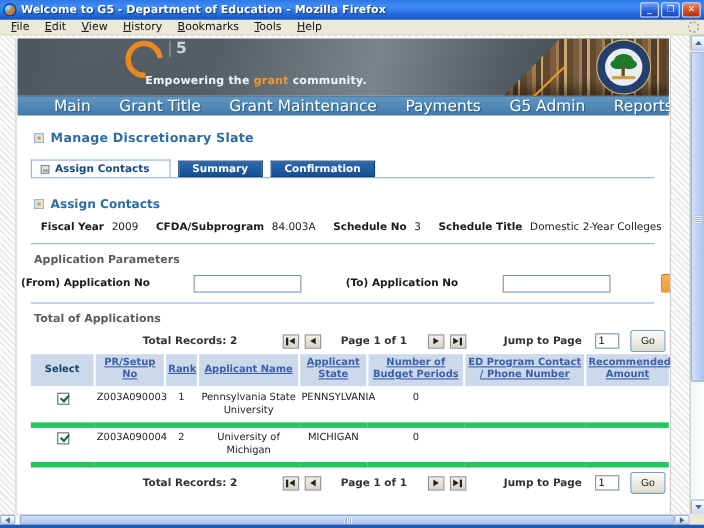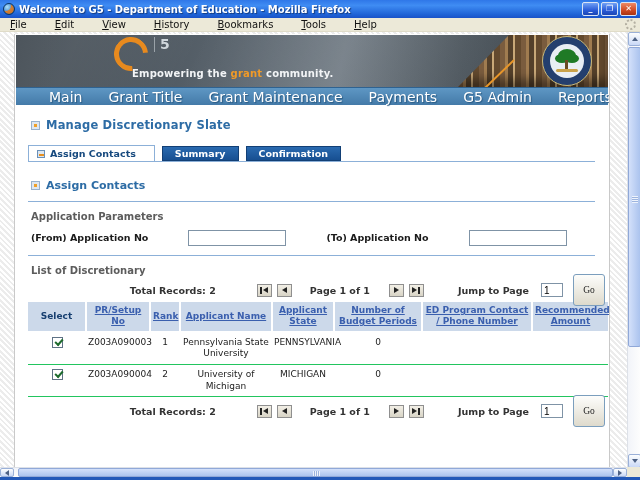--- a/index.html
+++ b/index.html
@@ -14,21 +14,21 @@
     background:radial-gradient(circle at 32% 30%,#aee0f8,#3f86d0 55%,#14467e);
     box-shadow:inset -3px -3px 0 rgba(230,120,20,.85); border:1px solid #0c3566; }
   .titletext { color:#fff; font-size:10px; font-weight:bold; margin-left:4px; flex:1;
     text-shadow:1px 1px 1px #123a80; white-space:nowrap; overflow:hidden; }
   .winbtns { display:flex; gap:2px; }
   .wbtn { width:17px; height:14px; border-radius:2px; border:1px solid #d9e4f5;
     background:linear-gradient(180deg,#70a0f5,#2a5cd8 60%,#1c46b4);
     color:#fff; font-size:8px; line-height:12px; text-align:center; font-weight:bold; }
   .wbtn.close { background:linear-gradient(180deg,#ee8a66,#d04a24 60%,#a83312); }
   .menubar { position:absolute; top:18px; left:0; width:640px; height:14px; background:#ece9d8;
-    border-bottom:1px solid #e0dcc8; display:flex; align-items:center; gap:16px; padding:0 4px; }
+    border-bottom:1px solid #e0dcc8; display:flex; align-items:center; gap:2px; padding:0 4px; }
   .menuitem { font-size:10px; color:#111; padding:0 6px; line-height:13px; }
   .menuitem::first-letter { text-decoration:underline; }
   .throbber { margin-left:auto; width:11px; height:11px; border:2px dotted #b4b0a2; border-radius:50%; }
 
   
   .pagebg { position:absolute; top:32px; left:0; width:627px; height:436px; overflow:hidden;
     background:repeating-linear-gradient(45deg,#ffffff 0 2px,#ececec 2px 4px); }
   .panel { position:absolute; top:2px; left:14px; width:596px; height:440px; background:#fff;
     border-left:1px solid #c9c9c9; border-right:1px solid #c9c9c9; overflow:hidden; }
 
@@ -74,50 +74,50 @@
   .tab.inactive { background:linear-gradient(180deg,#2a6ab0,#174f91); color:#fff; border:1px solid #123f75;
     margin-left:7px; height:15px; line-height:14px; }
   .tabicon { display:inline-block; width:8px; height:8px; border:1px solid #6a90b8; background:#dce6f0; position:relative; }
   .tabicon::after { content:""; position:absolute; left:1px; top:3px; width:5px; height:2px; background:#e89020; }
   h2.sectitle { margin:17px 0 0 16px; font-size:11px; font-weight:bold; color:#2d6ca5; }
   .grayhead { margin:9px 0 0 16px; font-size:10px; font-weight:bold; color:#5c5c5c; }
   .schedrow { margin:9px 0 0 22px; display:flex; align-items:center; font-size:9.5px; color:#1a1a1a; white-space:nowrap; }
   .schedrow b { font-weight:bold; margin-right:7px; }
   .schedrow span.val { margin-right:16px; }
   .rule { border-top:1px solid #8cb0d8; margin:9px 14px 0 13px; }
-  .formrow { margin:7px 0 0 16px; display:flex; align-items:center; font-size:9.5px; color:#1a1a1a;gap:30px; }
+  .formrow { margin:7px 0 0 4px; display:flex; align-items:center; font-size:9.5px; color:#1a1a1a;gap:30px; }
   .formrow b { font-weight:bold; white-space:nowrap; }
   .tinput { width:98px; height:16px; border:1px solid #7f93a6; font-size:10px; padding:0 2px; margin:0 10px; background:#fff; }
   .obtn { background:linear-gradient(180deg,#f6b054,#ef9d2e); border:1px solid #c27c1e; color:#33230a;
     font-size:9.5px; font-weight:bold; padding:2px 7px; border-radius:2px; margin-left:6px; font-family:inherit; }
 
   
   .pager { display:flex; align-items:center; justify-content:flex-end; margin:6px 4px 0 0;
     font-size:9.5px; font-weight:bold; color:#333; height:16px; }
   .pager .total { margin-right:36px; }
   .pbtn { width:15px; height:13px; background:linear-gradient(180deg,#f2efe6,#d8d4c6); border:1px solid #8f8f8f;
     display:flex; align-items:center; justify-content:center; gap:1px; margin-left:5px; }
   .pbtn .bar { width:2px; height:7px; background:#222; }
   .tri-l { width:0; height:0; border-right:5px solid #222; border-top:3.5px solid transparent; border-bottom:3.5px solid transparent; }
   .tri-r { width:0; height:0; border-left:5px solid #222; border-top:3.5px solid transparent; border-bottom:3.5px solid transparent; }
   .pager .pageof { margin:0 14px 0 18px; }
   .pager .jump { margin-left:34px; margin-right:12px; }
   .jumpinput { width:22px; height:14px; border:1px solid #7f93a6; font-size:10px; text-align:left; padding:0 2px; }
-  .gobtn { margin-left:10px; width:32px; height:32px; font-size:9.5px; font-family:Liberation Serif, serif;
+  .gobtn { margin-left:10px; width:32px; height:20px; font-size:9.5px; font-family:Liberation Sans, sans-serif;
     border:1px solid #7b9ebd; border-radius:3px; background:linear-gradient(180deg,#fdfdfb,#dedacc); color:#222; }
 
   
   table.apps { margin:4px 14px 0 13px; border-collapse:collapse; width:580px; table-layout:fixed; }
   .apps th { background:#ccd9ea; font-size:9px; font-weight:bold; color:#3a5fae; text-align:center;
     padding:3px 2px; border-right:2px solid #fff; vertical-align:middle; line-height:1.25; }
   .apps th:last-child { border-right:none; }
   .apps th.sel { color:#173f70; }
   .apps th span { text-decoration:underline; }
   .apps th.sel span { text-decoration:none; }
-  .apps td { font-size:9px; color:#222; text-align:center; padding:4px 2px; border-bottom:1px solid #22c55e;
+  .apps td { font-size:9px; color:#222; text-align:center; padding:4px 2px; border-bottom:5px solid #22c55e;
     vertical-align:top; line-height:1.3; }
   .apps tbody tr:first-child td { padding-top:6px; }
   .cbox { display:inline-block; width:11px; height:11px; background:#fff; border:1px solid #5f7285; position:relative; }
   .cbox::after { content:""; position:absolute; left:2px; top:1px; width:6px; height:3px;
     border-left:2px solid #1e6b2e; border-bottom:2px solid #1e6b2e; transform:rotate(-48deg); }
 
   
   .vscroll { position:absolute; top:32px; right:0; width:13px; height:436px; background:linear-gradient(90deg,#f2f4f9,#fdfdfd);
     border-left:1px solid #dde1e8; }
   .sbtn { position:absolute; left:0; width:13px; height:14px; background:linear-gradient(180deg,#fdfefe,#c9d8f7);
@@ -204,34 +204,44 @@
         <div class="tab active">
           <span class="tabicon"></span>
           <span>Assign Contacts</span>
         </div>
         <div class="tab inactive">Summary</div>
         <div class="tab inactive">Confirmation</div>
       </div>
 
       <h2 class="sectitle"><span class="bullet"></span><span>Assign Contacts</span></h2>
 
+      <div class="schedrow">
+        <b>Fiscal Year</b>
+        <span class="val">2009</span>
+        <b>CFDA/Subprogram</b>
+        <span class="val">84.003A</span>
+        <b>Schedule No</b>
+        <span class="val">3</span>
+        <b>Schedule Title</b>
+        <span class="val">Domestic 2-Year Colleges</span>
+      </div>
       <div class="rule"></div>
 
       <div class="grayhead">Application Parameters</div>
       <div class="formrow">
         <b>(From) Application No</b>
         <input class="tinput" type="text" value="" style="">
         <b>(To) Application No</b>
         <input class="tinput" type="text" value="" style="">
         <button class="obtn">Select</button>
         <button class="obtn">Clear</button>
       </div>
       <div class="rule"></div>
 
-      <div class="grayhead">List of Discretionary</div>
+      <div class="grayhead">Total of Applications</div>
 
       <div class="pager">
         <span class="total">Total Records: 2</span>
         <span class="pbtn">
             <span class="bar"></span>
             <span class="tri-l"></span>
           </span>
         <span class="pbtn">
             <span class="tri-l"></span>
           </span>

